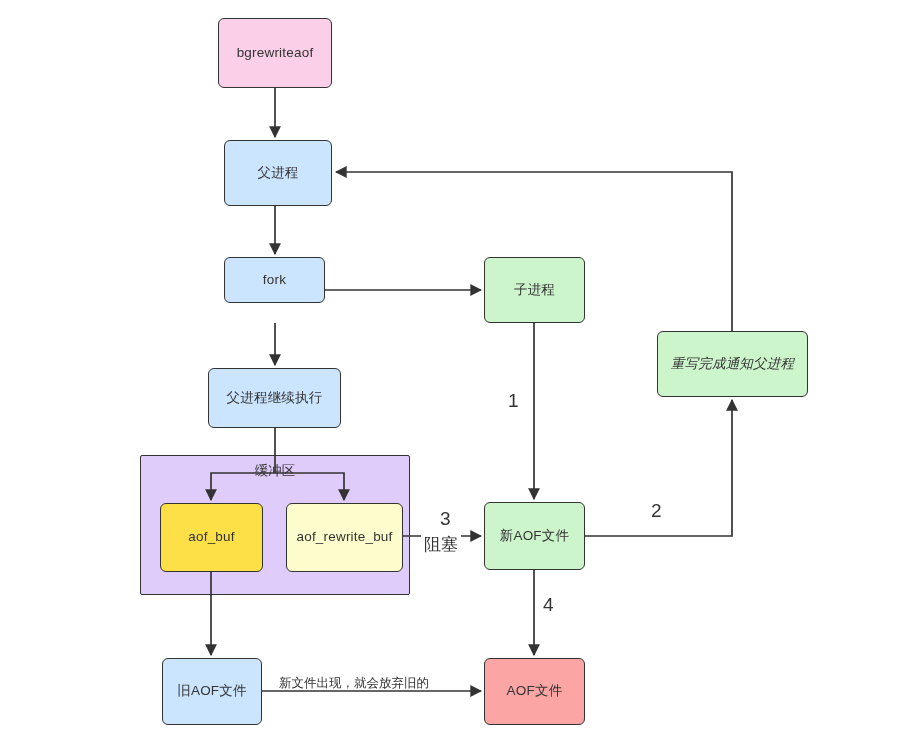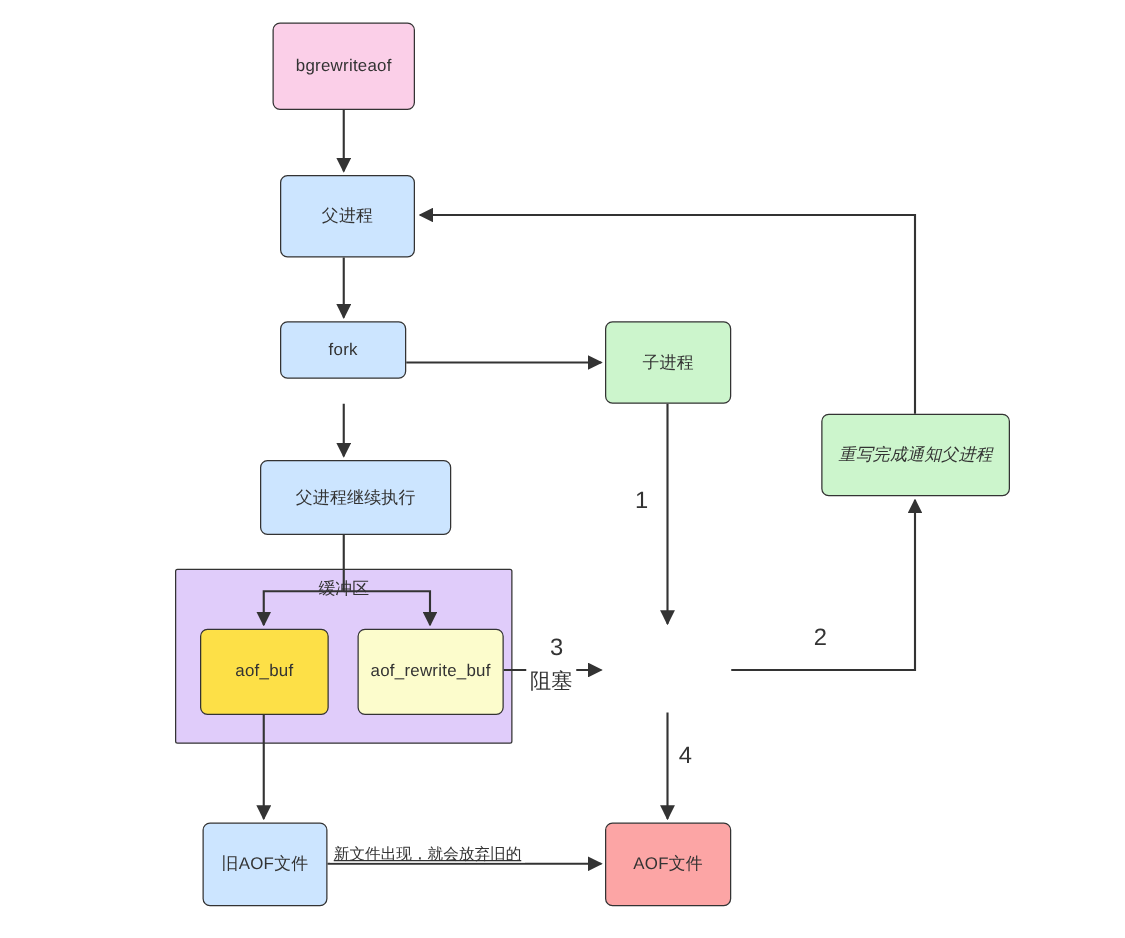--- a/index.html
+++ b/index.html
@@ -112,39 +112,42 @@
   </div>
   <div class="node" id="node-parent" style="left: 224px; top: 140px; width: 108px; height: 66px; background: rgb(204, 229, 255); align-items: center;">
     <span>父进程</span>
   </div>
   <div class="node" id="node-fork" style="left: 224px; top: 257px; width: 101px; height: 46px; background: rgb(204, 229, 255);">
     <span>fork</span>
   </div>
   <div class="node" id="node-child" style="left: 484px; top: 257px; width: 101px; height: 66px; background: rgb(204, 245, 204);">
     <span>子进程</span>
   </div>
-  <div class="node" id="node-parent_cont" style="left: 208px; top: 368px; width: 153px; height: 60px; background: rgb(204, 229, 255);">
+  <div class="node" id="node-parent_cont" style="left: 208px; top: 368px; width: 133px; height: 60px; background: rgb(204, 229, 255);">
     <span>父进程继续执行</span>
   </div>
   <div class="node" id="node-notify_parent" style="left: 657px; top: 331px; width: 151px; height: 66px; background: rgb(204, 245, 204); font-style: italic;">
     <span>重写完成通知父进程</span>
   </div>
   <div class="node" id="node-aof_buf" style="left: 160px; top: 503px; width: 103px; height: 69px; background: #fde047;">
     <span>aof_buf</span>
   </div>
   <div class="node" id="node-aof_rw_buf" style="left: 286px; top: 503px; width: 117px; height: 69px; background: rgb(252, 252, 204);">
     <span>aof_rewrite_buf</span>
+  </div>
+  <div class="node" id="node-new_aof" style="left: 484px; top: 502px; width: 101px; height: 68px; background: rgb(204, 245, 204);">
+    <span>新AOF文件</span>
   </div>
   <div class="node" id="node-old_aof" style="left: 162px; top: 658px; width: 100px; height: 67px; background: rgb(204, 229, 255);">
     <span>旧AOF文件</span>
   </div>
   <div class="node" id="node-final_aof" style="left: 484px; top: 658px; width: 101px; height: 67px; background: #fca5a5;">
     <span>AOF文件</span>
   </div>
 
   <div class="edge-label num" id="elabel-0" style="left: 505px; top: 390px;">1</div>
   <div class="edge-label num" id="elabel-1" style="left: 648px; top: 500px;">2</div>
   <div class="edge-label num" id="elabel-2" style="left: 437px; top: 508px;">3</div>
   <div class="edge-label num" id="elabel-3" style="left: 540px; top: 594px;">4</div>
   <div class="edge-label cn" id="elabel-4" style="left: 421px; top: 535px;">阻塞</div>
-  <div class="edge-label small" id="elabel-5" style="left: 264px; top: 676px; text-decoration: underline;">新文件出现，就会放弃旧的</div>
+  <div class="edge-label small" id="elabel-5" style="left: 276px; top: 676px;">新文件出现，就会放弃旧的</div>
 
 </div>
 
 </body></html>

